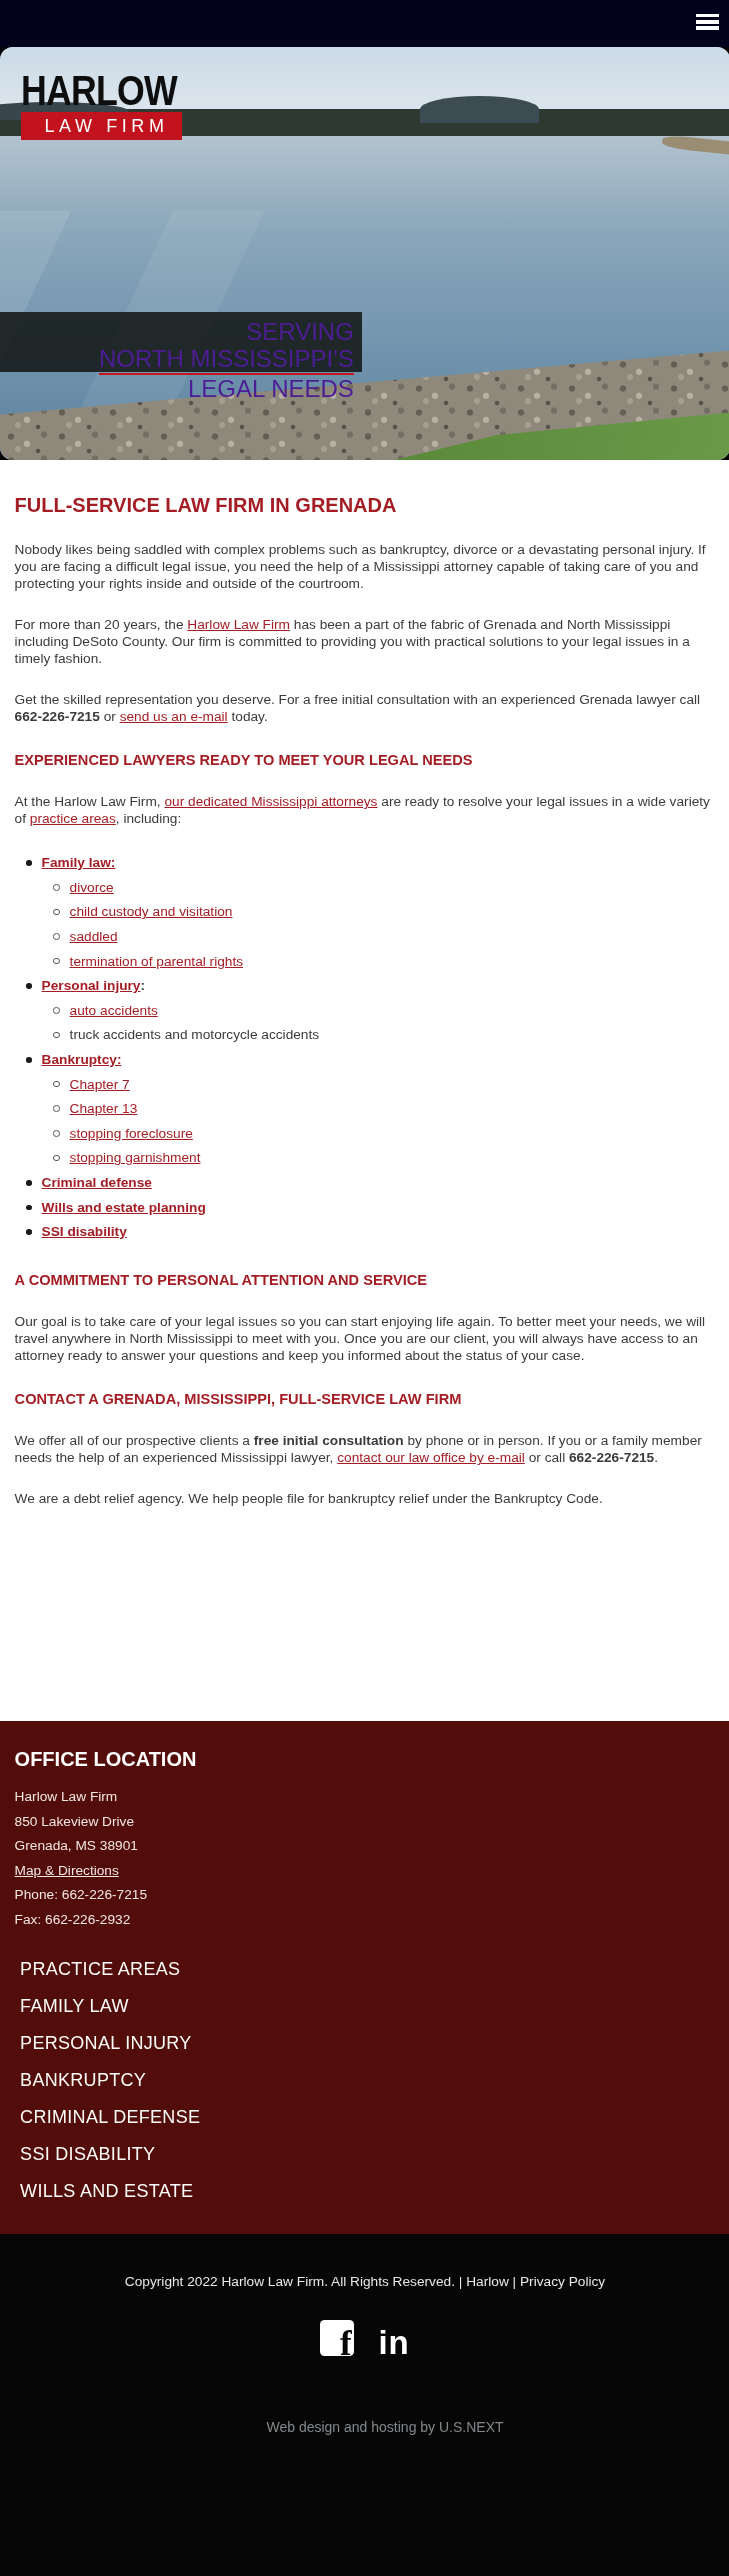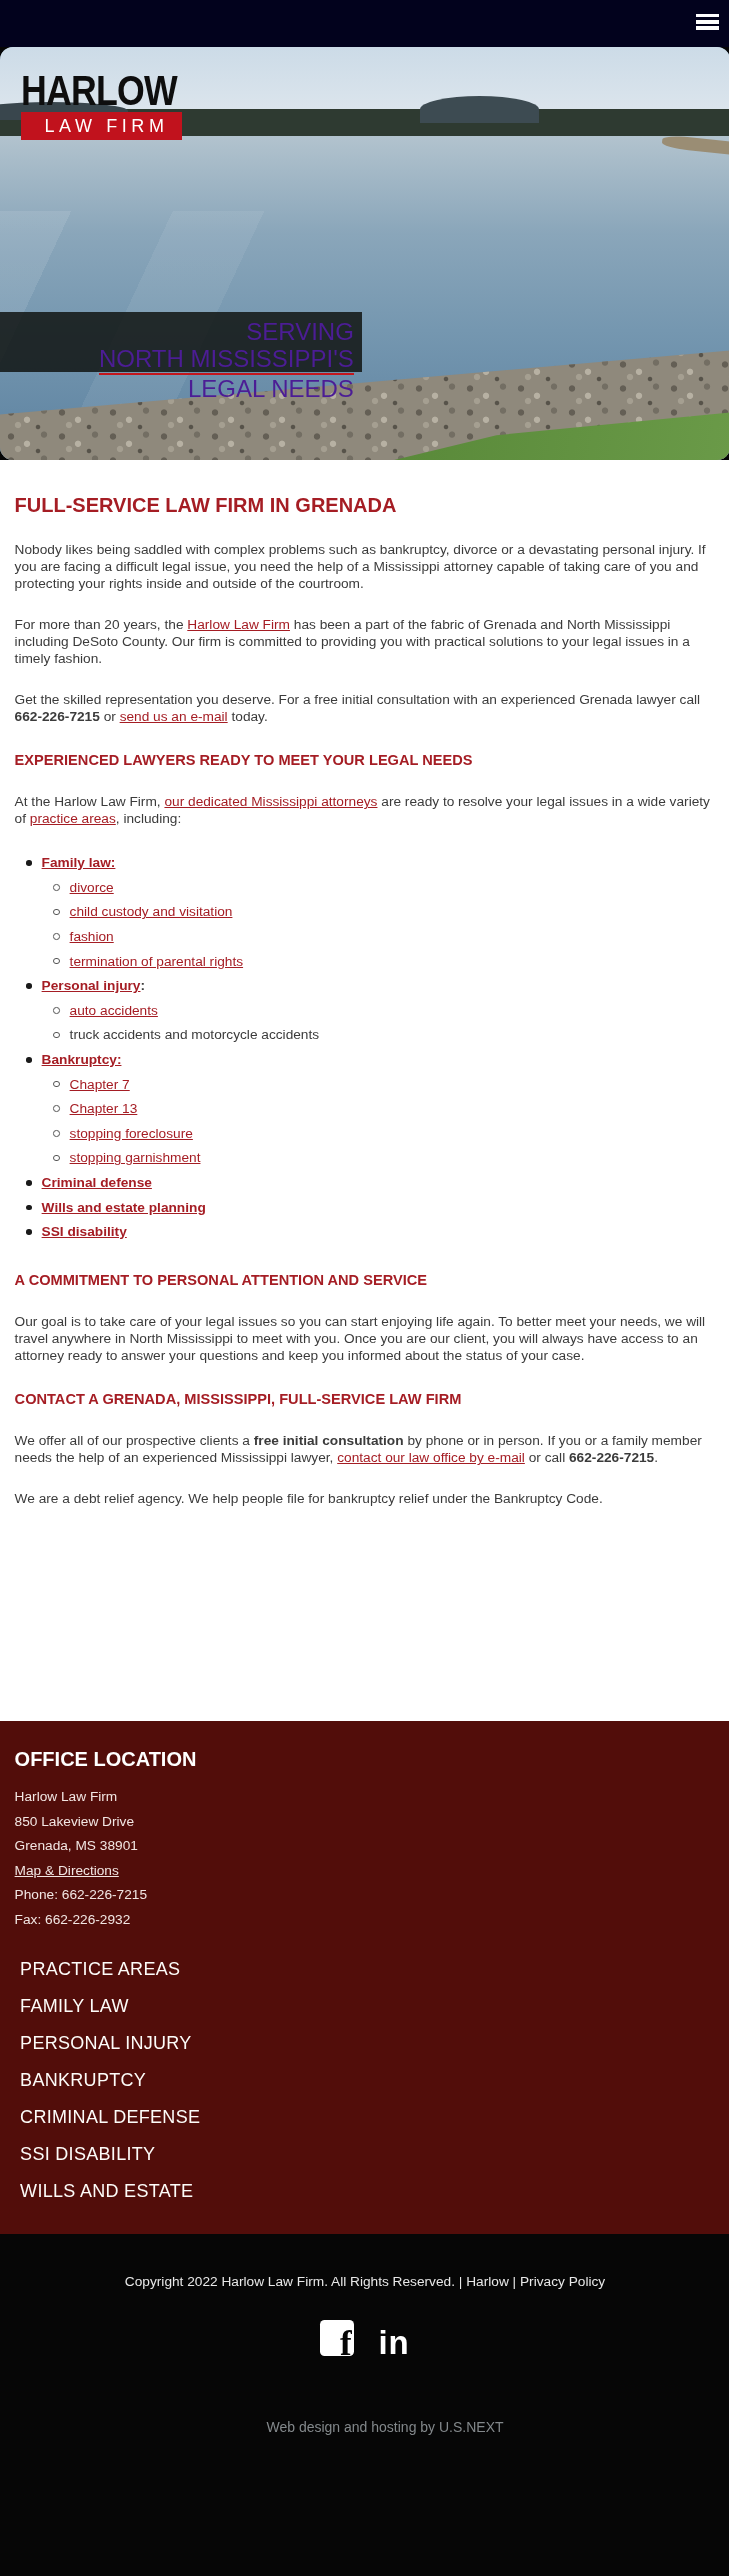--- a/index.html
+++ b/index.html
@@ -136,21 +136,21 @@
   <h2>EXPERIENCED LAWYERS READY TO MEET YOUR LEGAL NEEDS</h2>
 
   <p><span>At the Harlow Law Firm, </span><a class="rlink">our dedicated Mississippi attorneys</a><span> are ready to resolve your legal issues in a wide variety of </span><a class="rlink">practice areas</a><span>, including:</span></p>
 
   <ul class="plist">
     <li>
       <a class="rlink lvl1">Family law:</a>
       <ul class="sub">
         <li><a class="rlink">divorce</a></li>
         <li><a class="rlink">child custody and visitation</a></li>
-        <li><a class="rlink">fashion</a></li>
+        <li><a class="rlink">saddled</a></li>
         <li><a class="rlink">termination of parental rights</a></li>
       </ul>
     </li>
     <li>
       <a class="rlink lvl1">Personal injury</a><span class="lvl1">:</span>
       <ul class="sub">
         <li><a class="rlink">auto accidents</a></li>
         <li>truck accidents and motorcycle accidents</li>
       </ul>
     </li>

